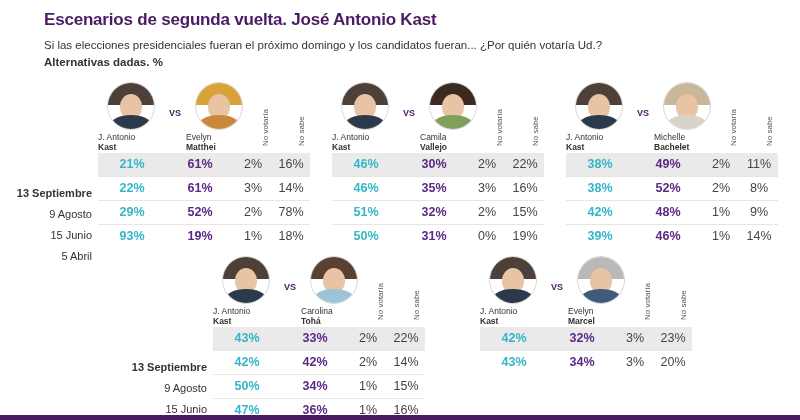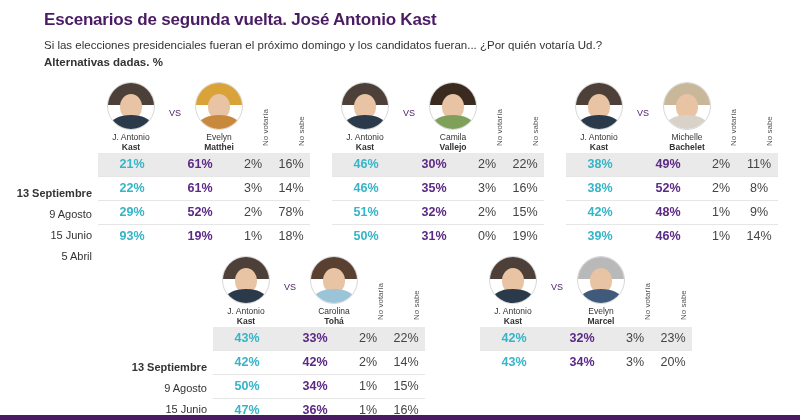--- a/index.html
+++ b/index.html
@@ -47,21 +47,21 @@
   }
 
   
   .cands {
     display: flex;
     align-items: flex-start;
     justify-content: center;
   }
   .cand {
     width: 66px;
-    text-align: center;
+    text-align: left;
   }
   .photo {
     width: 46px;
     height: 46px;
     border-radius: 50%;
     margin: 0 auto 3px auto;
     position: relative;
     overflow: hidden;
     border: 1px solid #d8d8d8;
   }
@@ -94,21 +94,21 @@
     line-height: 1.15;
     color: #333;
   }
   .cand-name .ln {
     display: block;
     font-weight: bold;
   }
   .vs {
     width: 22px;
     font-size: 9px;
-    font-weight: normal;
+    font-weight: bold;
     color: #4a1b63;
     text-align: center;
     padding-top: 26px;
   }
   .vlabels {
     display: flex;
   }
   .vlabel {
     width: 36px;
     font-size: 8px;

